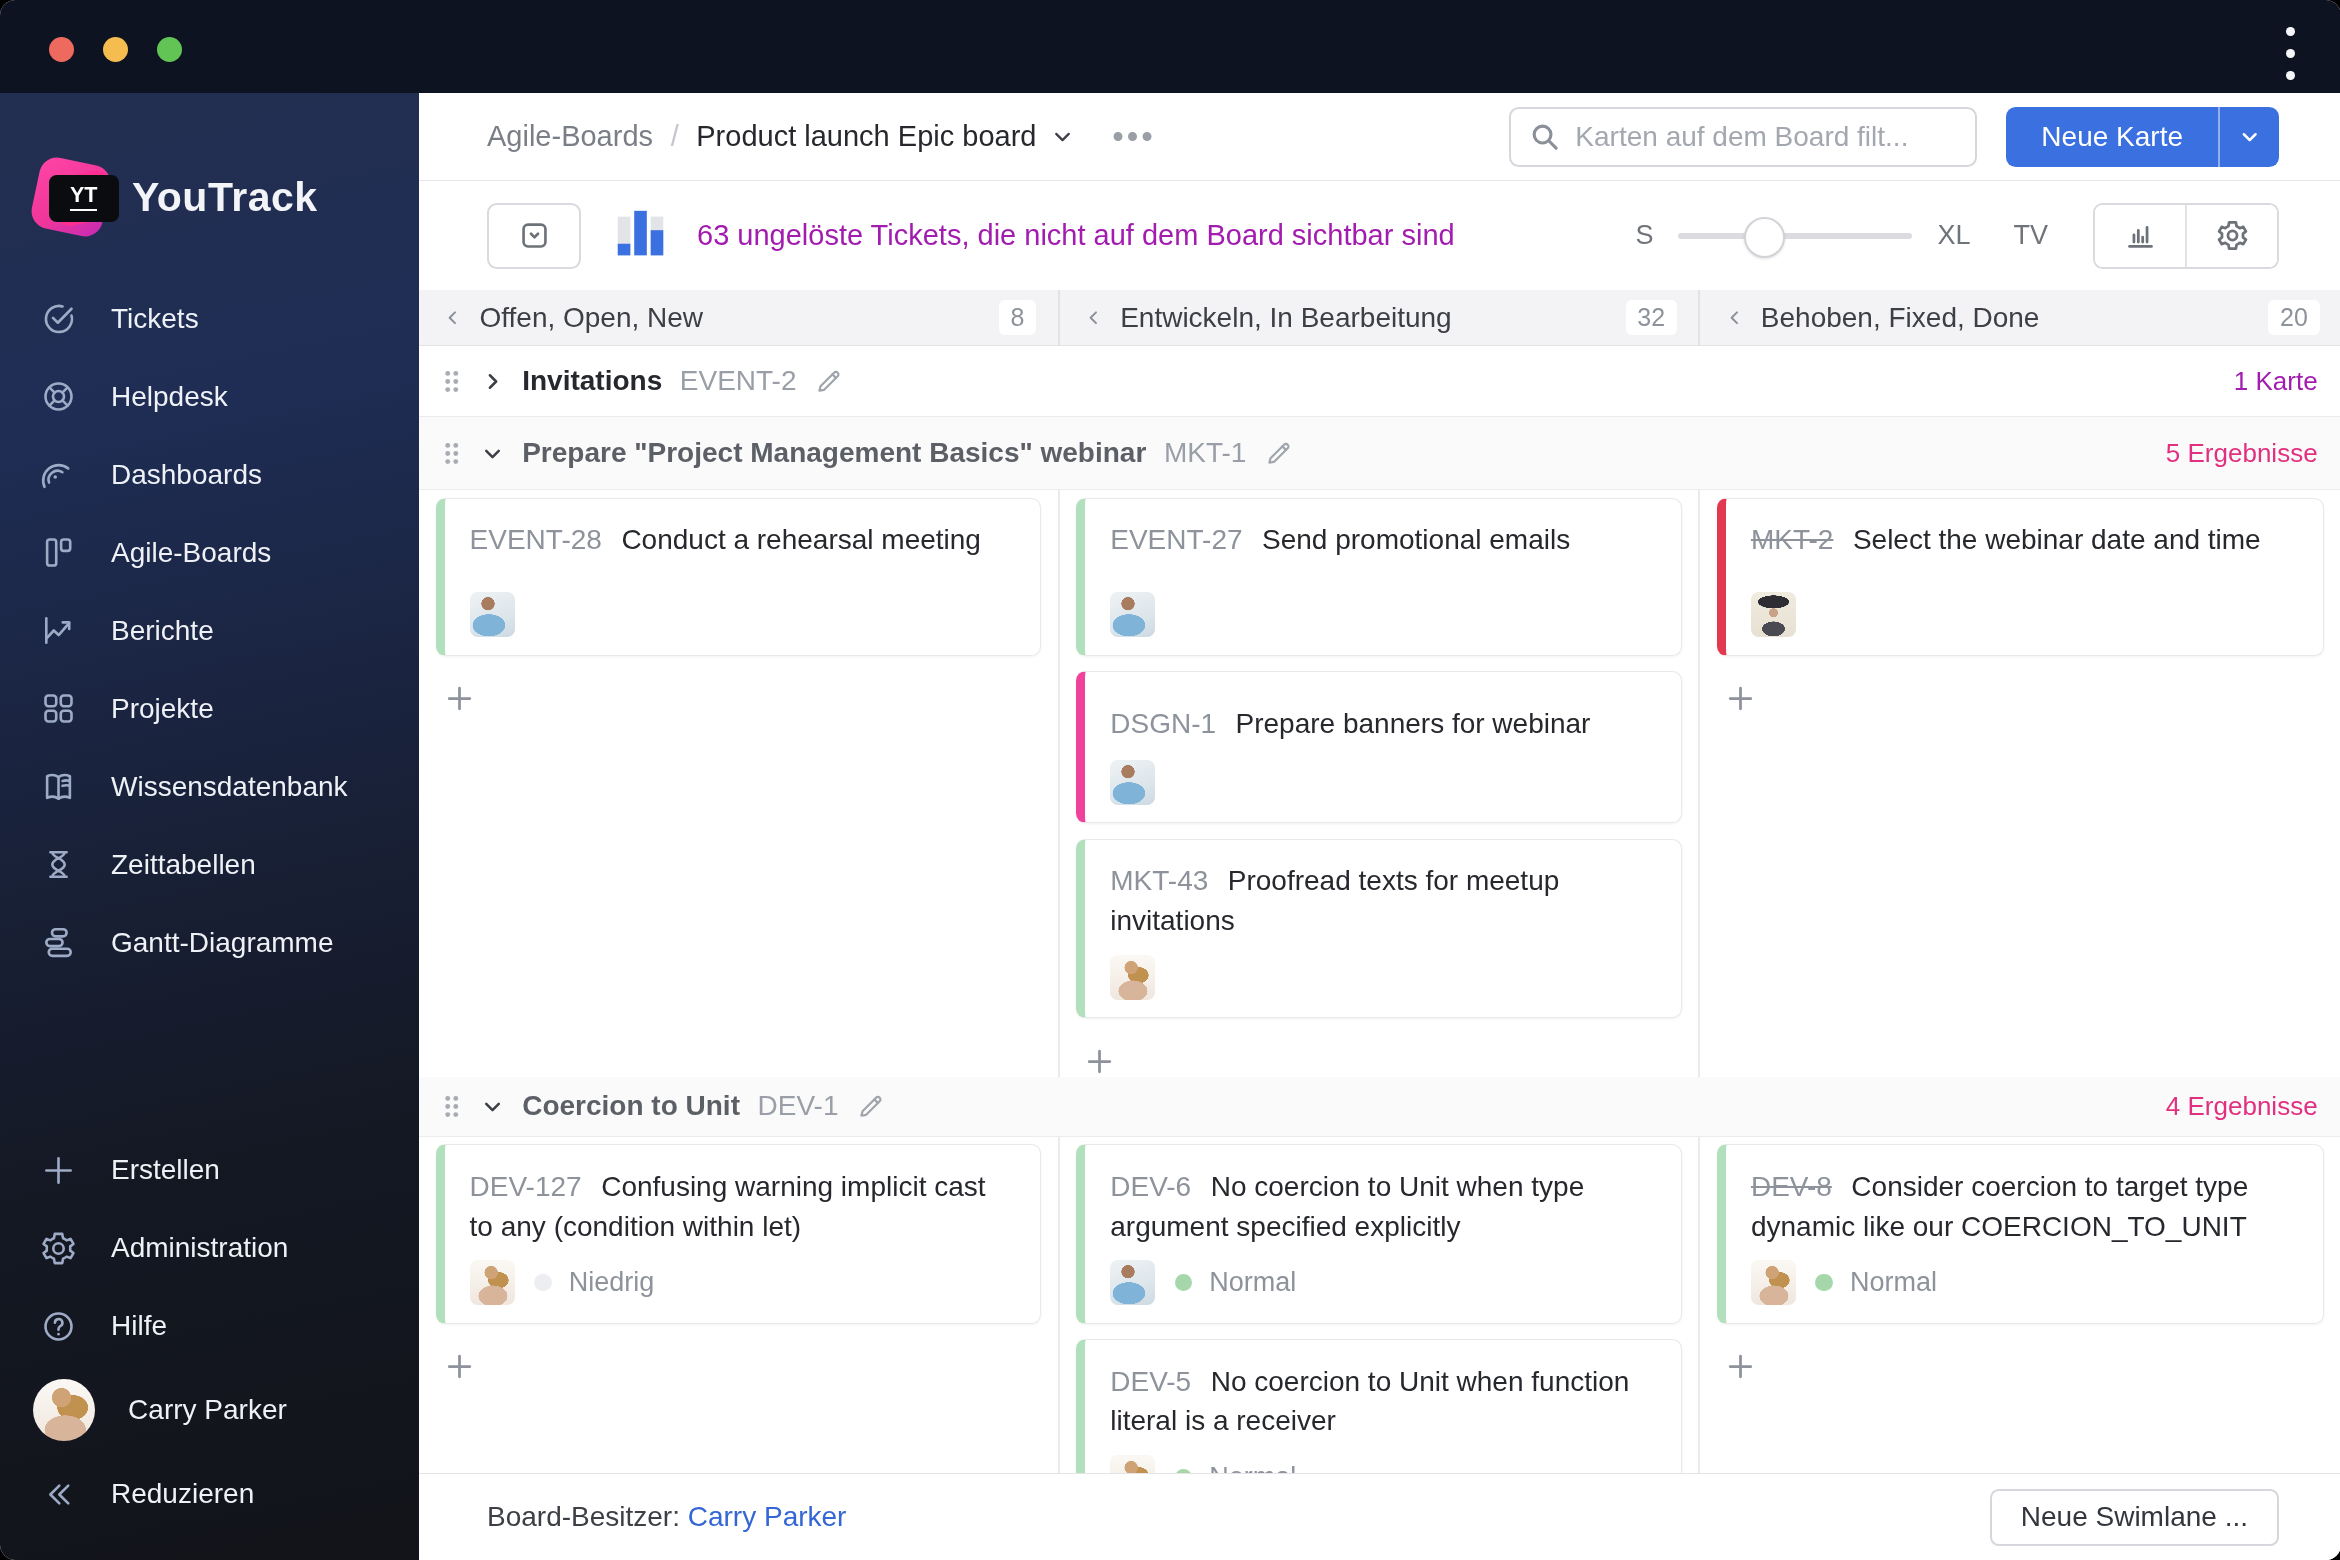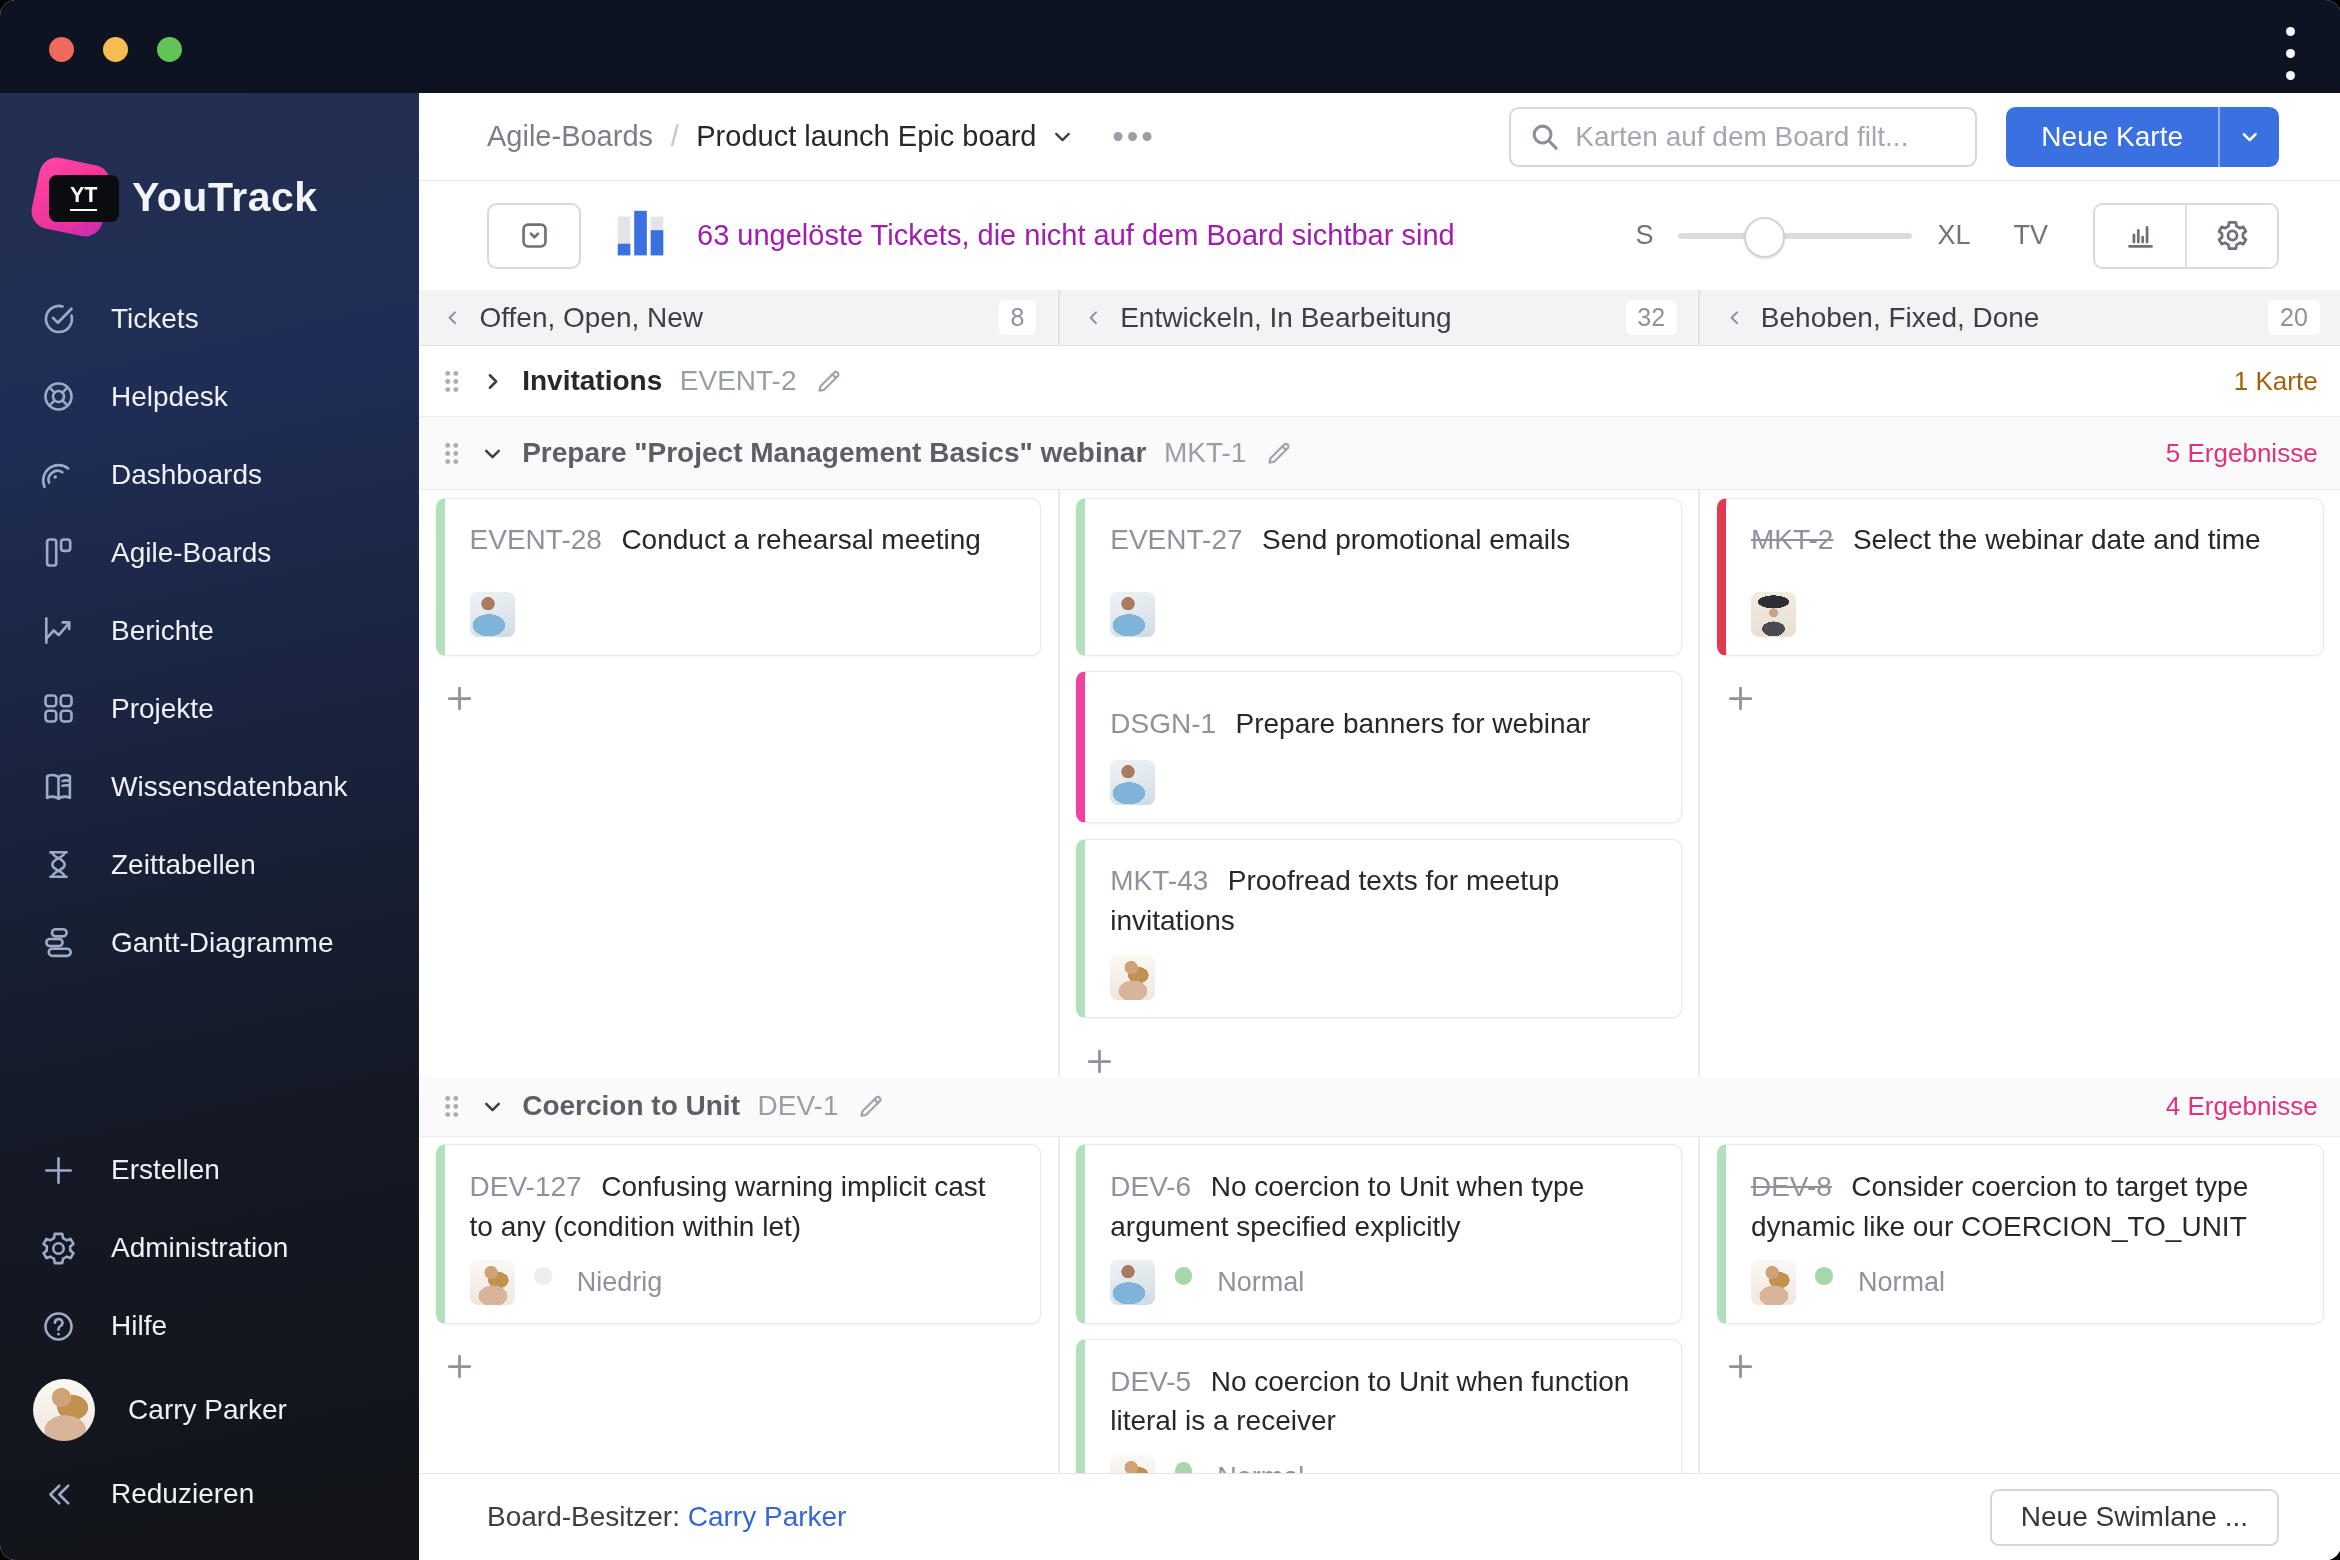--- a/index.html
+++ b/index.html
@@ -81,21 +81,21 @@
   .col-count{margin-left:auto;background:#fff;border-radius:5.9px;padding:2.9px 11.7px;font-size:25px;color:#8d929b;}
   .swim-header{flex:0 0 auto;background:#fafafb;border-bottom:1px solid #ececef;display:flex;align-items:center;padding:0 23.4px 0 21.5px;gap:17.6px;}
   .swim-header.white{background:#fff;}
   .drag{width:21.5px;height:33px;cursor:grab;flex:0 0 auto;}
   .drag circle{fill:#a7abb3;}
   .swim-chev{width:25px;height:25px;stroke:#3c3f45;fill:none;stroke-width:2.4;stroke-linecap:round;stroke-linejoin:round;cursor:pointer;flex:0 0 auto;}
   .swim-title{font-weight:bold;font-size:28px;color:#26282d;cursor:pointer;}
   .swim-title.gray{color:#5c6066;}
   .swim-ref{font-size:28px;color:#9a9ea6;}
   .pencil{width:29px;height:29px;stroke:#a0a4ac;fill:none;stroke-width:1.8;stroke-linecap:round;stroke-linejoin:round;cursor:pointer;}
-  .swim-meta{margin-left:auto;font-size:26px;color:#a16207;}
+  .swim-meta{margin-left:auto;font-size:26px;color:#a21caf;}
   .swim-meta.pink{color:#e1307f;}
   .cards-row{overflow:hidden;}
   .cards-col{border-right:2px solid #ebebee;padding:7.8px 16.6px 0 16.6px;display:flex;flex-direction:column;min-width:0;}
   .cards-col:last-child{border-right:none;}
   .card{background:#fff;border:1px solid #e9e9ec;border-left:9.8px solid #b2dfbc;border-radius:9.8px;
         box-shadow:0 1px 2.9px rgba(20,20,43,.06);min-height:158px;box-sizing:border-box;margin-bottom:15.6px;
         padding:21.5px 25px 17.6px 25px;display:flex;flex-direction:column;justify-content:space-between;cursor:pointer;flex:0 0 auto;}
   .card.accent-red{border-left-color:#e23950;}
   .card.accent-pink{border-left-color:#f0419c;}
   .card-text{font-size:28px;line-height:1.42;}
@@ -108,21 +108,21 @@
               radial-gradient(ellipse 62% 42% at 42% 74%,#7fb3d8 0 58%,transparent 59%),
               linear-gradient(160deg,#eef2f4 0%,#dde6ec 60%,#cdd9e2 100%);}
   .avatar-woman{background:radial-gradient(circle at 47% 28%,#cfa376 0 16%,transparent 17%),
               radial-gradient(ellipse 58% 42% at 51% 80%,#d8b49b 0 55%,transparent 56%),
               radial-gradient(ellipse 70% 56% at 63% 45%,#c1914f 0 32%,transparent 33%),
               linear-gradient(#fbf8f4,#efe7de);}
   .avatar-hat{background:radial-gradient(ellipse 62% 26% at 50% 22%,#2e2d33 0 55%,transparent 56%),
               radial-gradient(circle at 50% 46%,#c9a184 0 13%,transparent 14%),
               radial-gradient(ellipse 52% 34% at 50% 82%,#4a4a52 0 48%,transparent 49%),
               linear-gradient(#f0ebdf,#e7e1d3);}
-  .prio{display:flex;align-items:flex-start;gap:25px;font-size:27px;color:#8d929b;}
+  .prio{display:flex;align-items:center;gap:17px;font-size:27px;color:#8d929b;}
   .dot{width:17.6px;height:17.6px;border-radius:50%;}
   .dot-normal{background:#a6d7ab;}
   .dot-low{background:#eceef1;}
   .add-card{width:43px;height:43px;display:flex;align-items:center;justify-content:center;cursor:pointer;margin:5.9px 0 0 2px;flex:0 0 auto;}
   .add-card svg{width:33px;height:33px;stroke:#8d929b;fill:none;stroke-width:2;stroke-linecap:round;}
   
   .board-footer{height:86px;flex:0 0 auto;border-top:1px solid #e4e4e7;background:#fff;display:flex;align-items:center;padding:0 62px 0 68px;}
   .owner{font-size:28px;color:#3c3f45;}
   .owner a{color:#3566d6;text-decoration:none;cursor:pointer;}
   .new-swim{margin-left:auto;height:57px;border:2px solid #d6d7dc;border-radius:8.8px;background:#fff;display:flex;align-items:center;

